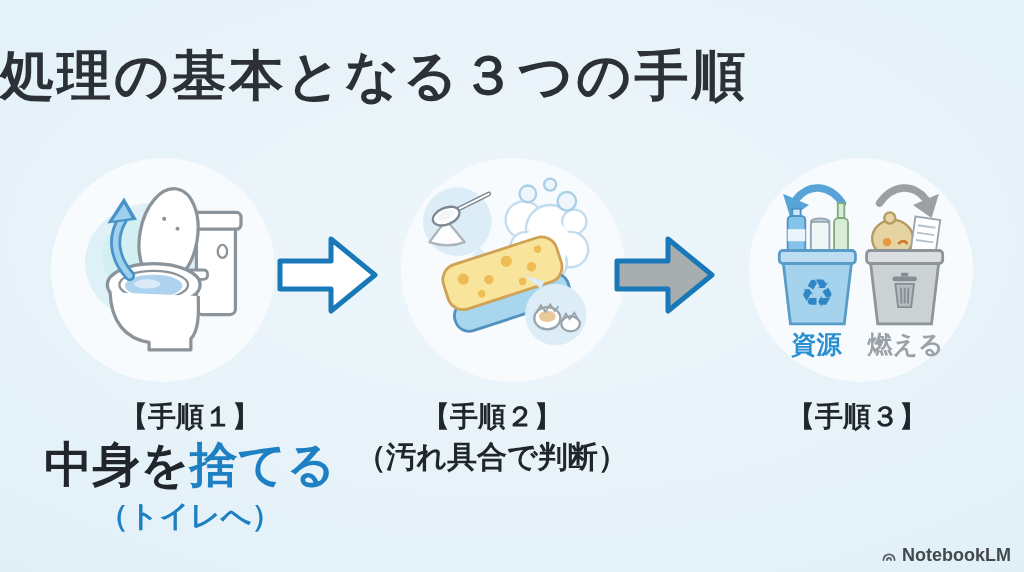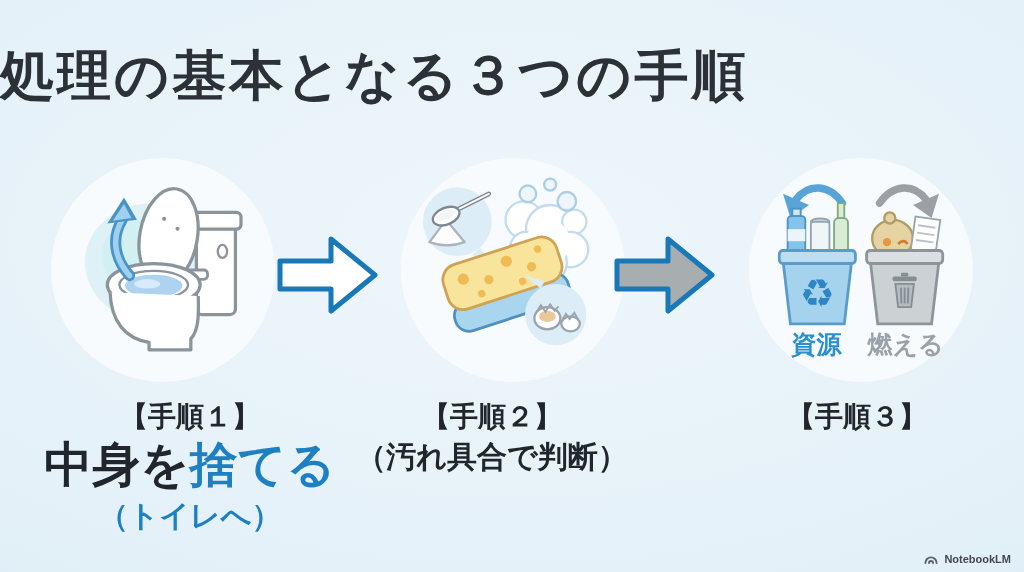--- a/index.html
+++ b/index.html
@@ -26,21 +26,21 @@
   .stepcol{position:absolute;top:399px;text-align:center;color:#20262b;font-weight:900;}
   #step-1{left:30px;width:320px}
   #step-2{left:332px;width:320px}
   #step-3{left:690px;width:334px}
   .step-heading{font-size:28px;line-height:1.32;}
   .step-action{font-size:48px;line-height:1.22;font-family:Liberation Serif, serif;}
   .step-note{font-size:30px;line-height:1.38;}
   .blue{color:#1d80c3;}
   .footer{
     position:absolute;right:13px;bottom:6px;display:flex;align-items:center;gap:5px;
-    color:#43484d;font-size:11px;font-weight:600;
+    color:#43484d;font-size:18px;font-weight:600;
   }
   .bin-label{font-weight:bold;font-size:27px;font-family:"Liberation Sans","DejaVu Sans",sans-serif;}
 </style>
 </head>
 <body>
 
 <div class="title">処理の基本となる３つの手順</div>
 
 <div class="circle" id="circle-1">
   <svg viewBox="0 0 224 224">

